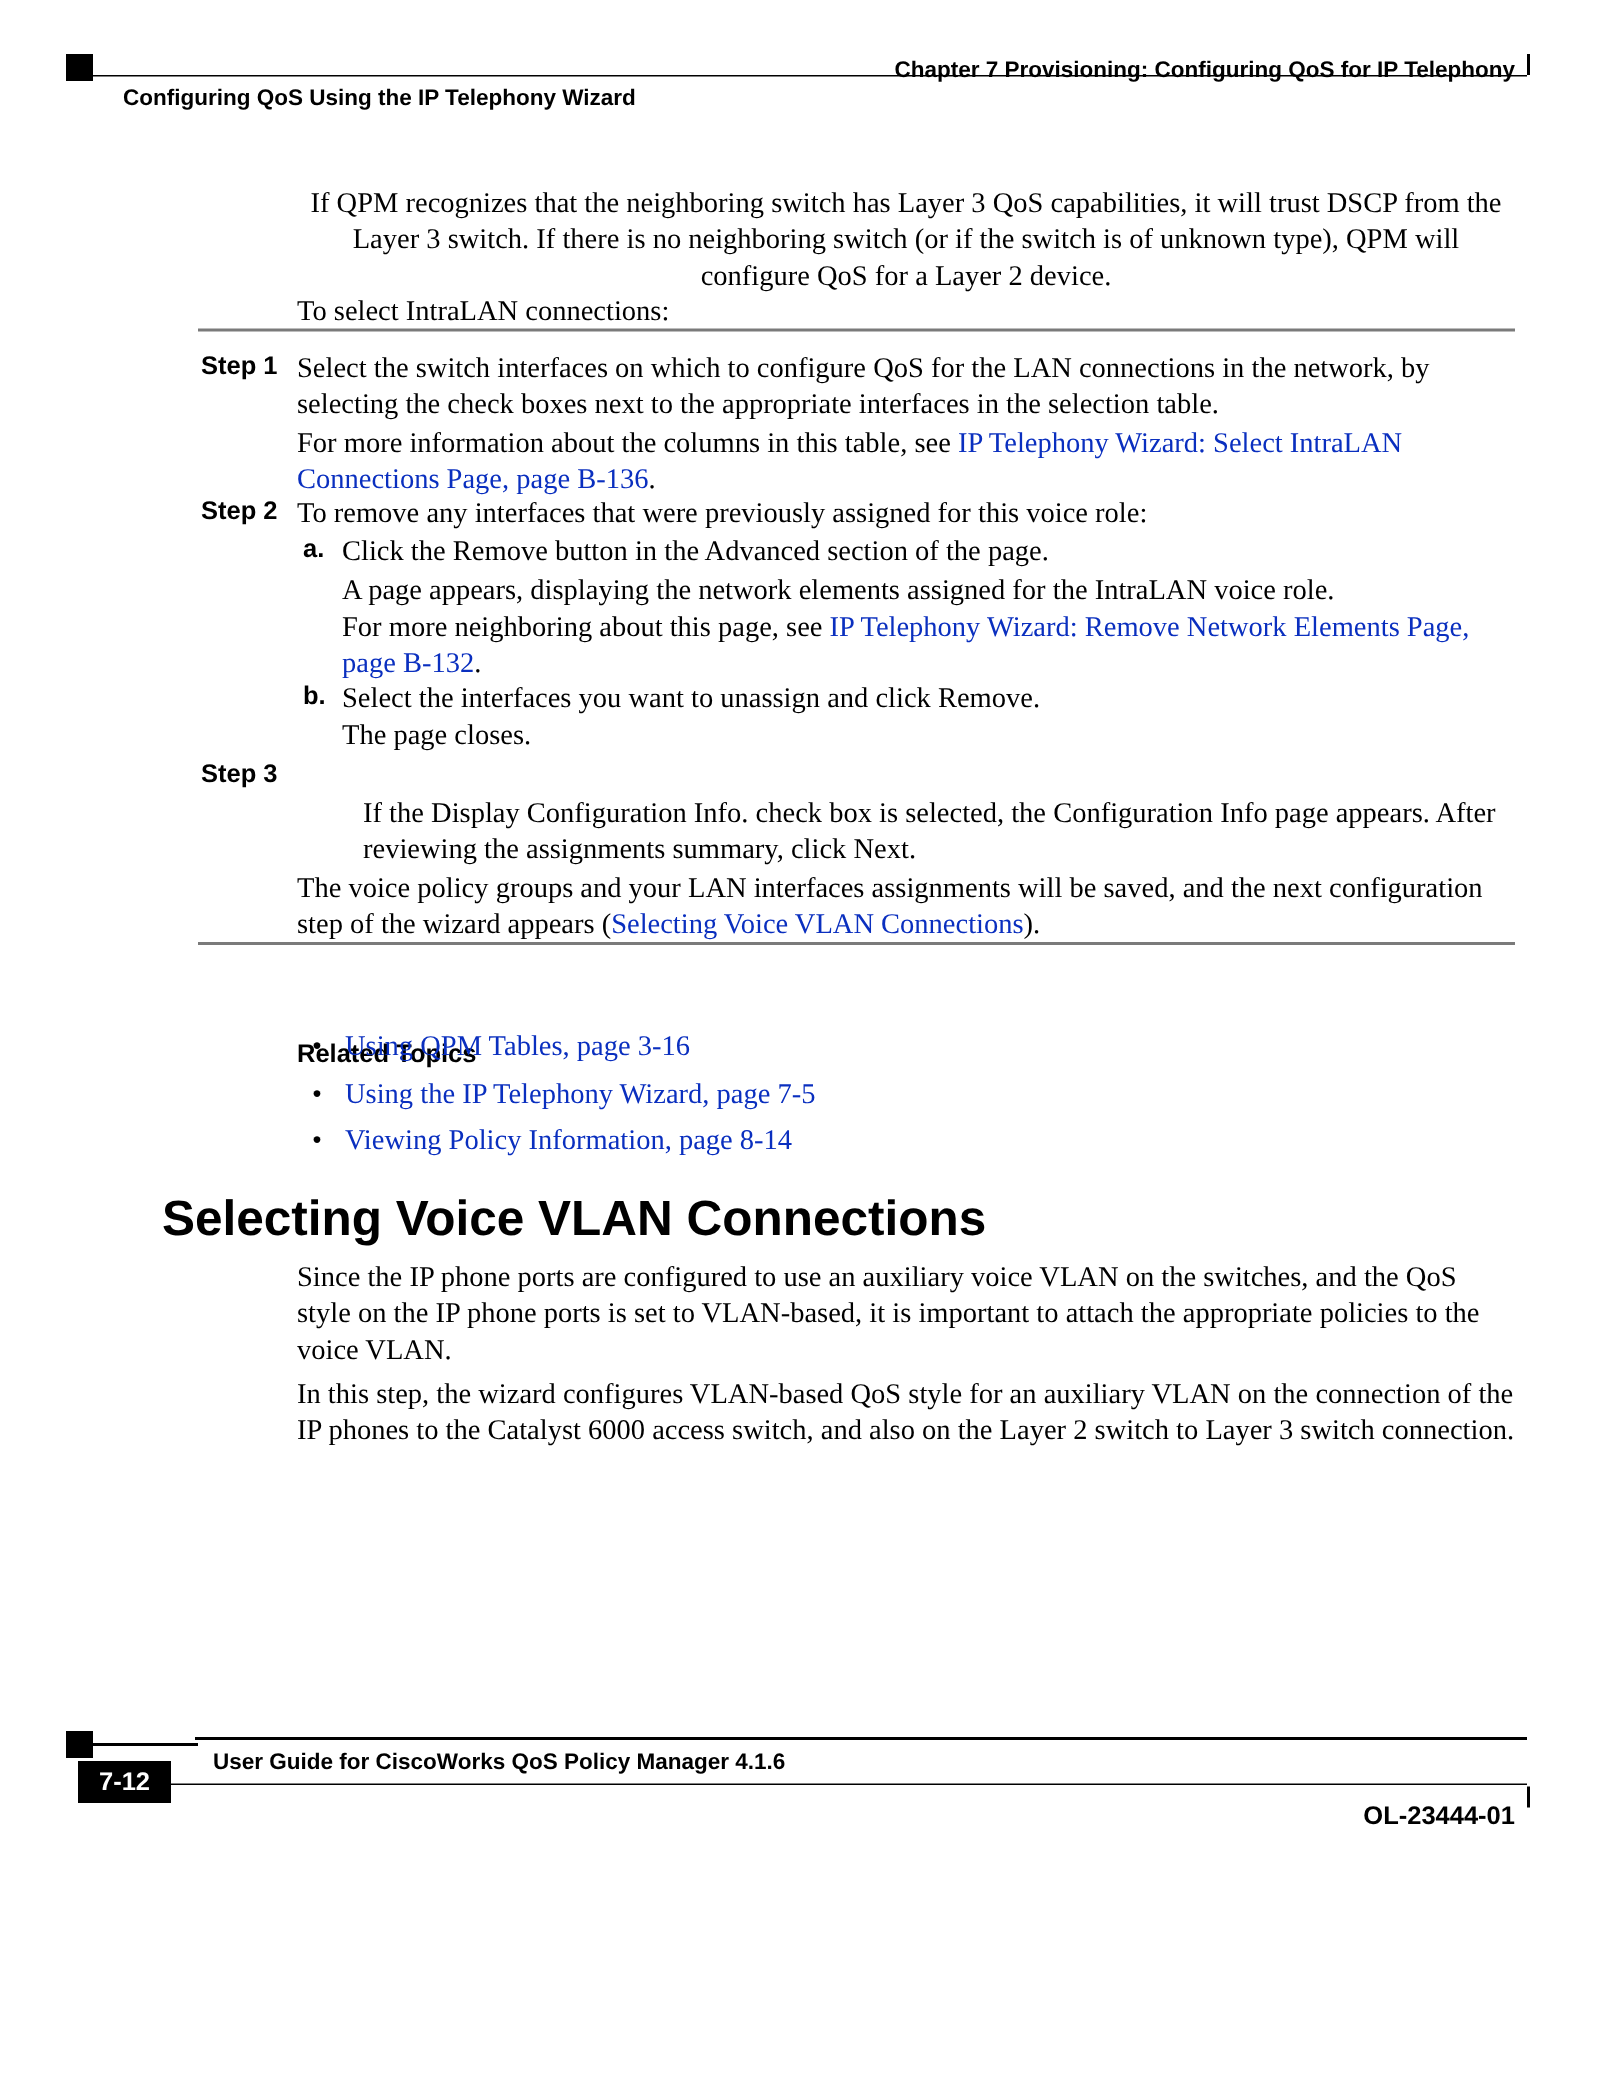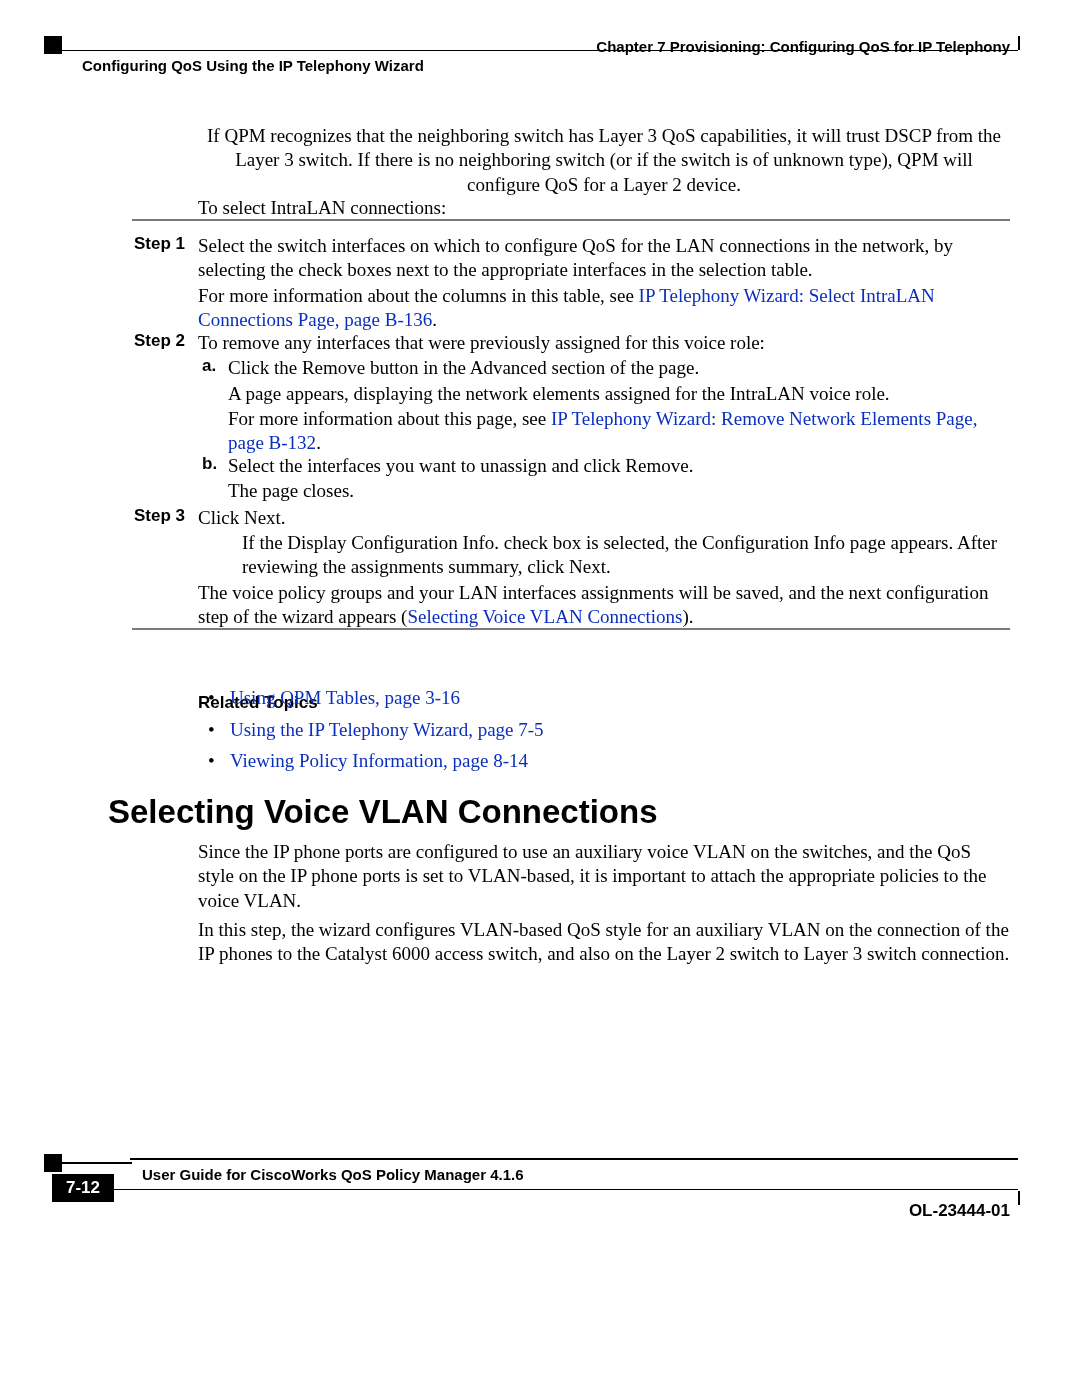--- a/index.html
+++ b/index.html
@@ -218,33 +218,30 @@
 
   <div class="step-label" style="top:331px;">Step 2</div>
   <div class="body-col" style="top:331px;">To remove any interfaces that were previously assigned for this voice role:</div>
 
   <div class="sub-label" style="top:356px; left:202px;">a.</div>
   <div class="body-col" style="top:356px; left:228px;">
     <span>Click the </span><b>Remove</b><span> button in the Advanced section of the page.</span>
   </div>
   <div class="body-col" style="top:382px; left:228px;">A page appears, displaying the network elements assigned for the IntraLAN voice role.</div>
   <div class="body-col" style="top:407px; left:228px;">
-    <span>For more information about this page, see </span><span class="link">IP Telephony Wizard: Remove Network Elements Page, page B-132</span><span>.</span>
+    <span>For more neighboring about this page, see </span><span class="link">IP Telephony Wizard: Remove Network Elements Page, page B-132</span><span>.</span>
   </div>
 
   <div class="sub-label" style="top:454px; left:202px;">b.</div>
   <div class="body-col" style="top:454px; left:228px;">
     <span>Select the interfaces you want to unassign and click </span><b>Remove</b><span>.</span>
   </div>
   <div class="body-col" style="top:479px; left:228px;">The page closes.</div>
 
   <div class="step-label" style="top:506px;">Step 3</div>
-  <div class="body-col" style="top:506px;">
-    <span>Click </span><b>Next</b><span>.</span>
-  </div>
   <div class="body-col" style="top:531px;margin-left:44px;">
     <span>If the Display Configuration Info. check box is selected, the Configuration Info page appears. After reviewing the assignments summary, click </span><b>Next</b><span>.</span>
   </div>
   <div class="body-col" style="top:581px;">
     <span>The voice policy groups and your LAN interfaces assignments will be saved, and the next configuration step of the wizard appears (</span><span class="link">Selecting Voice VLAN Connections</span><span>).</span>
   </div>
 
   <div class="step-rule bot"></div>
 
   <div class="related" style="top:662px;margin-top:31px;">Related Topics</div>

